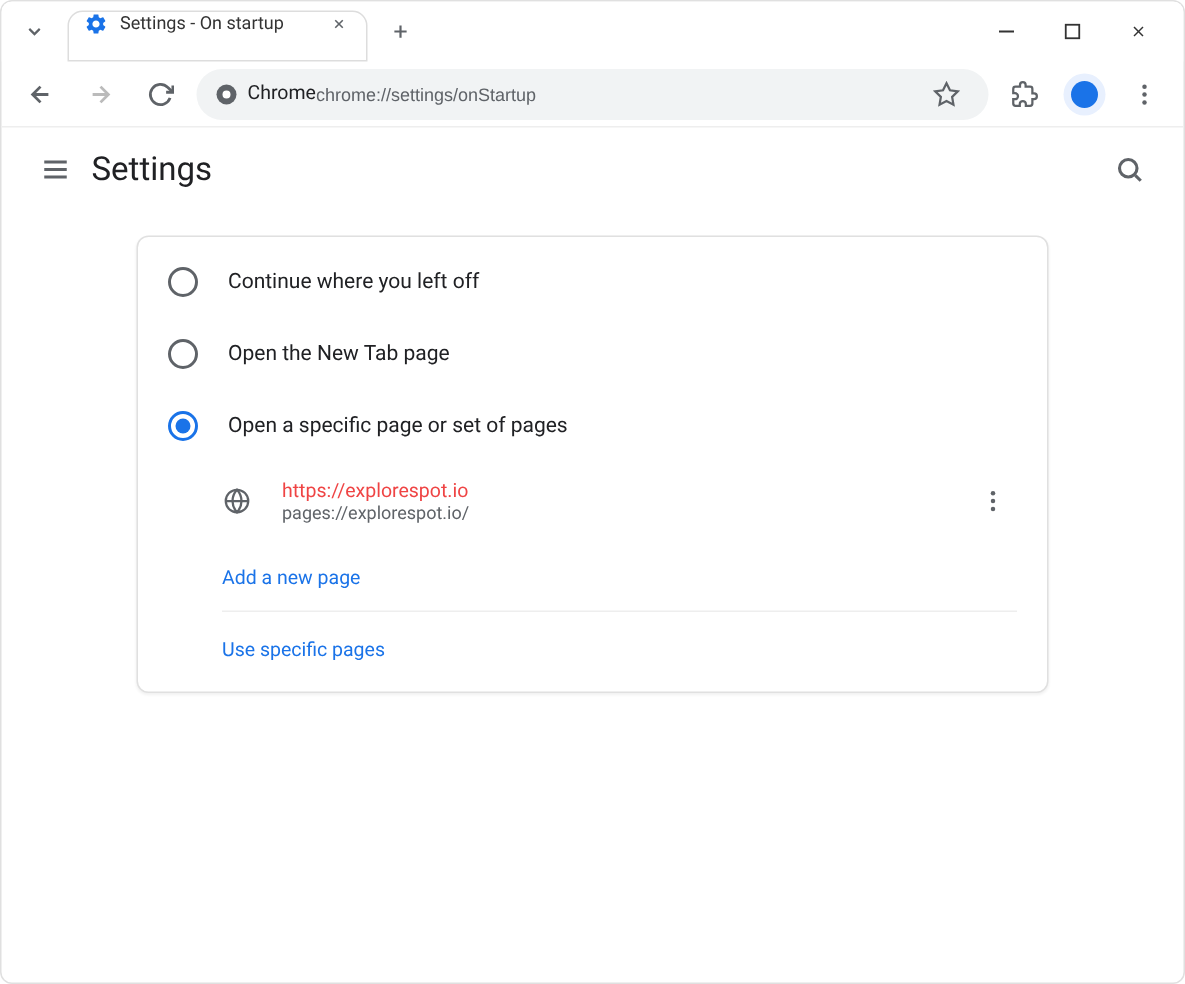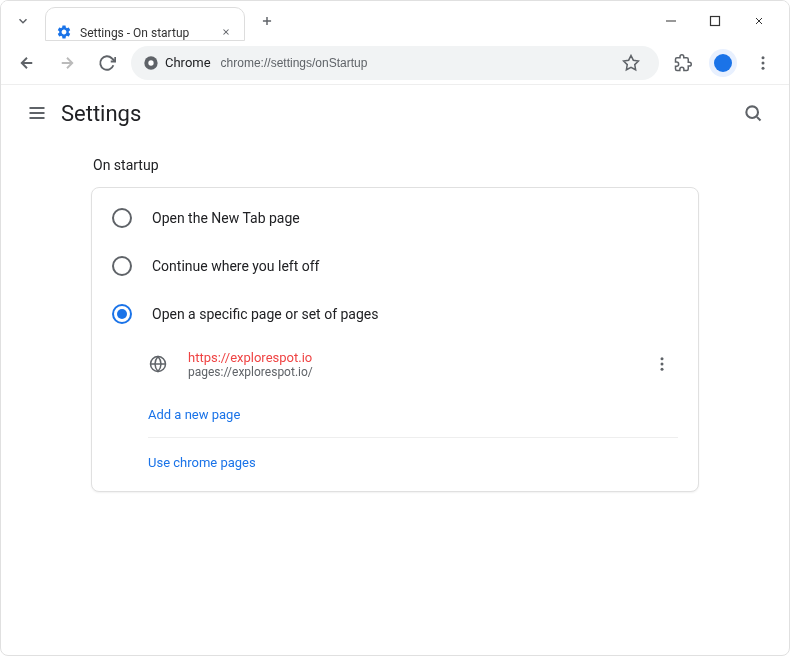--- a/index.html
+++ b/index.html
@@ -1,34 +1,34 @@
 <!DOCTYPE html>
 <html><head>
 <meta charset="utf-8">
 <style>
 * { box-sizing: border-box; margin: 0; padding: 0; }
 body { font-family: "Segoe UI", Roboto, Arial, sans-serif; background: #fff; width: 790px; height: 656px; overflow: hidden; border: 1px solid #e0e0e0; border-radius: 8px; }
 
 
 .titlebar { display: flex; align-items: center; height: 40px; background: #fff; padding: 0 8px; }
-.tab { display: flex; align-items: flex-end; background: #fff; border: 1px solid #ddd; border-radius: 10px 10px 0 0; height: 34px; padding: 0 10px; margin-top: 6px; min-width: 200px; gap: 8px; }
+.tab { display: flex; align-items: flex-start; background: #fff; border: 1px solid #ddd; border-radius: 10px 10px 0 0; height: 34px; padding: 0 10px; margin-top: 6px; min-width: 200px; gap: 8px; }
 .tab-icon { width: 16px; height: 16px; display: flex; align-items: center; justify-content: center; }
 .tab-title { font-size: 12px; color: #333; flex: 1; white-space: nowrap; overflow: hidden; }
 .tab-close { width: 16px; height: 16px; display: flex; align-items: center; justify-content: center; cursor: pointer; color: #555; }
 .new-tab { width: 28px; height: 28px; display: flex; align-items: center; justify-content: center; cursor: pointer; color: #555; margin-left: 8px; }
 .titlebar-spacer { flex: 1; }
 .win-controls { display: flex; gap: 16px; padding-right: 8px; }
 .win-btn { width: 28px; height: 28px; display: flex; align-items: center; justify-content: center; cursor: pointer; color: #333; }
 .chevron-btn { width: 28px; height: 28px; display: flex; align-items: center; justify-content: center; cursor: pointer; margin-right: 8px; }
 
 
 .toolbar { display: flex; align-items: center; height: 44px; padding: 0 10px; gap: 8px; border-bottom: 1px solid #eee; }
 .nav-btn { width: 32px; height: 32px; display: flex; align-items: center; justify-content: center; cursor: pointer; color: #5f6368; border-radius: 50%; }
 .nav-btn.disabled { color: #bbb; }
-.omnibox { flex: 1; display: flex; align-items: center; background: #f1f3f4; border-radius: 20px; height: 34px; padding: 0 12px; gap: 10px; }
+.omnibox { flex: 1; display: flex; align-items: center; background: #f1f3f4; border-radius: 20px; height: 34px; padding: 0 12px; }
 .omnibox-icon { display: flex; align-items: center; gap: 6px; }
 .chrome-label { font-size: 13px; color: #202124; }
 .omnibox-url { font-size: 12px; color: #5f6368; border: none; background: transparent; outline: none; flex: 1; }
 .ext-btn { width: 32px; height: 32px; display: flex; align-items: center; justify-content: center; cursor: pointer; color: #5f6368; }
 .avatar { width: 28px; height: 28px; border-radius: 50%; background: #e8f0fe; display: flex; align-items: center; justify-content: center; }
 .avatar-dot { width: 18px; height: 18px; border-radius: 50%; background: #1a73e8; }
 
 
 .header { display: flex; align-items: center; height: 56px; padding: 0 16px; }
 .menu-btn { width: 40px; height: 40px; display: flex; align-items: center; justify-content: center; cursor: pointer; color: #5f6368; }
@@ -171,29 +171,28 @@
   <div class="header-spacer"></div>
   <div class="search-btn">
     <svg width="20" height="20" viewBox="0 0 24 24" fill="none" stroke="#5f6368" stroke-width="2.5">
         <circle cx="11" cy="11" r="7"></circle>
         <line x1="21" y1="21" x2="16.65" y2="16.65"></line>
       </svg>
   </div>
 </div>
 
 <div class="content">
-  <div class="section-title">On startup</div>
   <div class="card">
     <div class="radio-row">
       <div class="radio"></div>
-      <div class="radio-label">Open the New Tab page</div>
+      <div class="radio-label">Continue where you left off</div>
     </div>
     <div class="radio-row">
       <div class="radio"></div>
-      <div class="radio-label">Continue where you left off</div>
+      <div class="radio-label">Open the New Tab page</div>
     </div>
     <div class="radio-row">
       <div class="radio selected">
           <div class="radio-dot"></div>
         </div>
       <div class="radio-label">Open a specific page or set of pages</div>
     </div>
     <div class="page-row">
       <span class="page-icon">
         <svg width="18" height="18" viewBox="0 0 24 24" fill="none" stroke="#5f6368" stroke-width="2">
@@ -212,16 +211,16 @@
             <circle cx="12" cy="12" r="2"></circle>
             <circle cx="12" cy="19" r="2"></circle>
           </svg>
       </div>
     </div>
     <div class="link-row">
       <span class="link">Add a new page</span>
     </div>
     <div class="divider"></div>
     <div class="link-row">
-      <span class="link">Use chrome pages</span>
+      <span class="link">Use specific pages</span>
     </div>
   </div>
 </div>
 
 </body></html>

